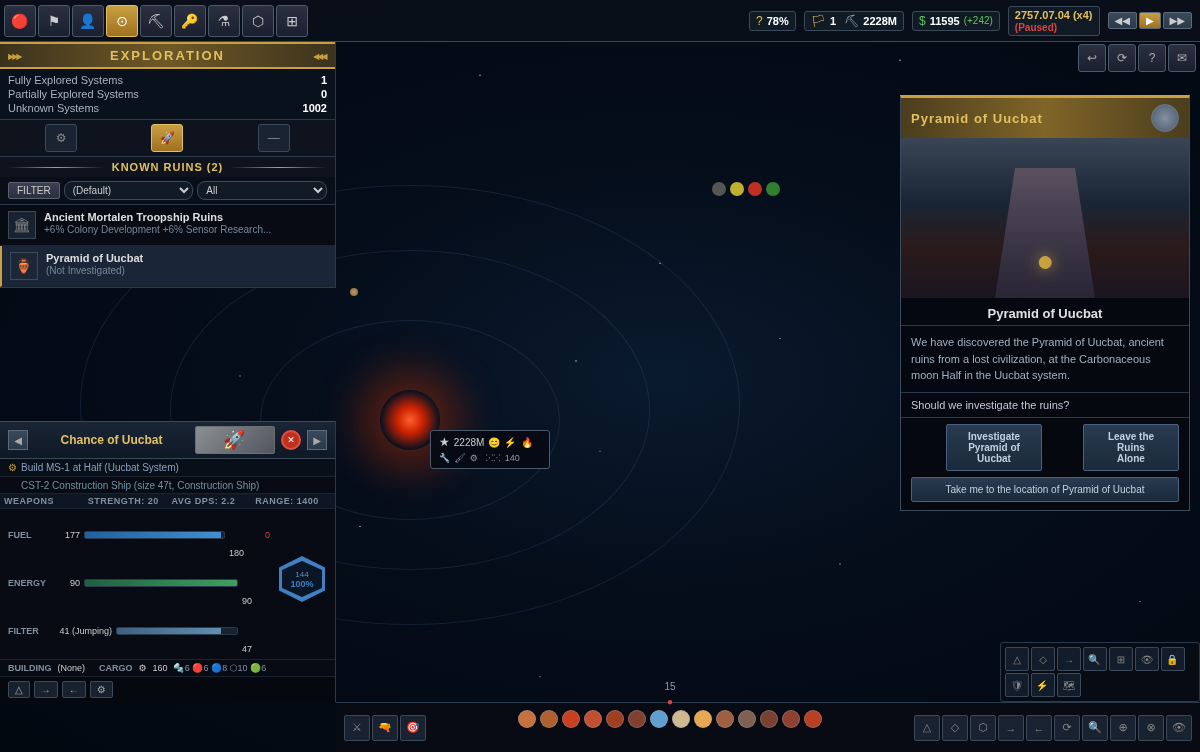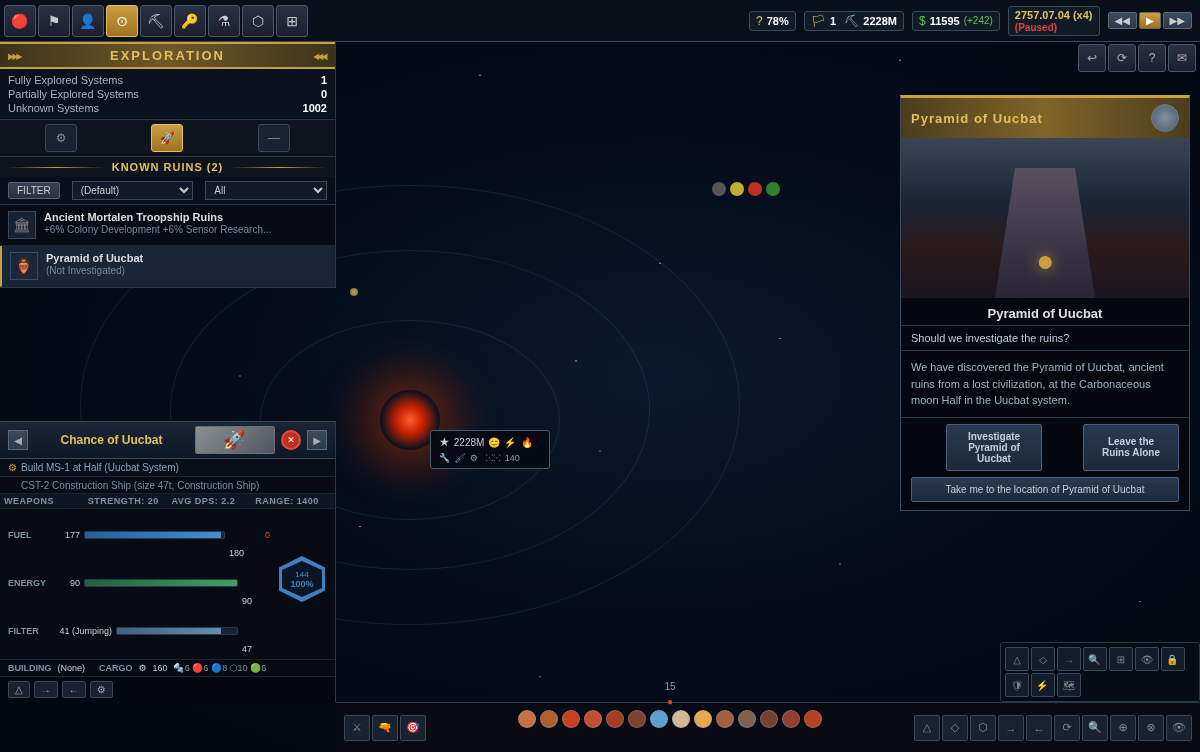--- a/index.html
+++ b/index.html
@@ -321,23 +321,22 @@
       font-size: 10px;
       cursor: pointer;
       border-radius: 2px;
     }
     .filter-select {
       background: rgba(20,28,40,0.9);
       border: 1px solid #3a4a5a;
       color: #ccc;
       padding: 2px 4px;
       font-size: 10px;
-      border-radius: 0;
+      border-radius: 8px;
       flex: 1;
-      margin-left: 8px;
     }
 
     
     #ruins-list {
       background: rgba(8,12,20,0.95);
     }
     .ruins-item {
       display: flex;
       align-items: flex-start;
       gap: 8px;
@@ -672,21 +671,21 @@
     .popup-btn-row {
       display: flex;
       gap: 6px;
       padding: 6px 10px;
     }
     .popup-btn {
       flex: 1;
       background: linear-gradient(180deg, #2a3a50 0%, #1a2a3a 100%);
       border: 1px solid #4a6080;
       color: #c0d0e0;
-      padding: 6px 14px;
+      padding: 6px 20px;
       font-size: 10px;
       cursor: pointer;
       border-radius: 2px;
       text-align: center;
       font-weight: bold;
       margin-left: 35px;
     }
     .popup-btn-wide {
       width: calc(100% - 20px);
       margin: 0 10px 8px;
@@ -931,22 +930,22 @@
   </div>
 </div>
 
 <div id="popup-panel">
   <div id="popup-header">
     <span id="popup-title">Pyramid of Uucbat</span>
     <div id="popup-avatar"></div>
   </div>
   <div id="popup-image"></div>
   <div id="popup-subtitle">Pyramid of Uucbat</div>
+  <div id="popup-desc">We have discovered the Pyramid of Uucbat, ancient ruins from a lost civilization, at the Carbonaceous moon Half in the Uucbat system.</div>
   <div id="popup-question">Should we investigate the ruins?</div>
-  <div id="popup-desc">We have discovered the Pyramid of Uucbat, ancient ruins from a lost civilization, at the Carbonaceous moon Half in the Uucbat system.</div>
   <div class="popup-btn-row">
     <button class="popup-btn">Investigate Pyramid of Uucbat</button>
     <button class="popup-btn">Leave the Ruins Alone</button>
   </div>
   <button class="popup-btn-wide">Take me to the location of Pyramid of Uucbat</button>
 </div>
 
 <div id="bottom-panel" style="bottom:50px;">
   <div id="ship-header">
     <div class="nav-arrow">◀</div>

